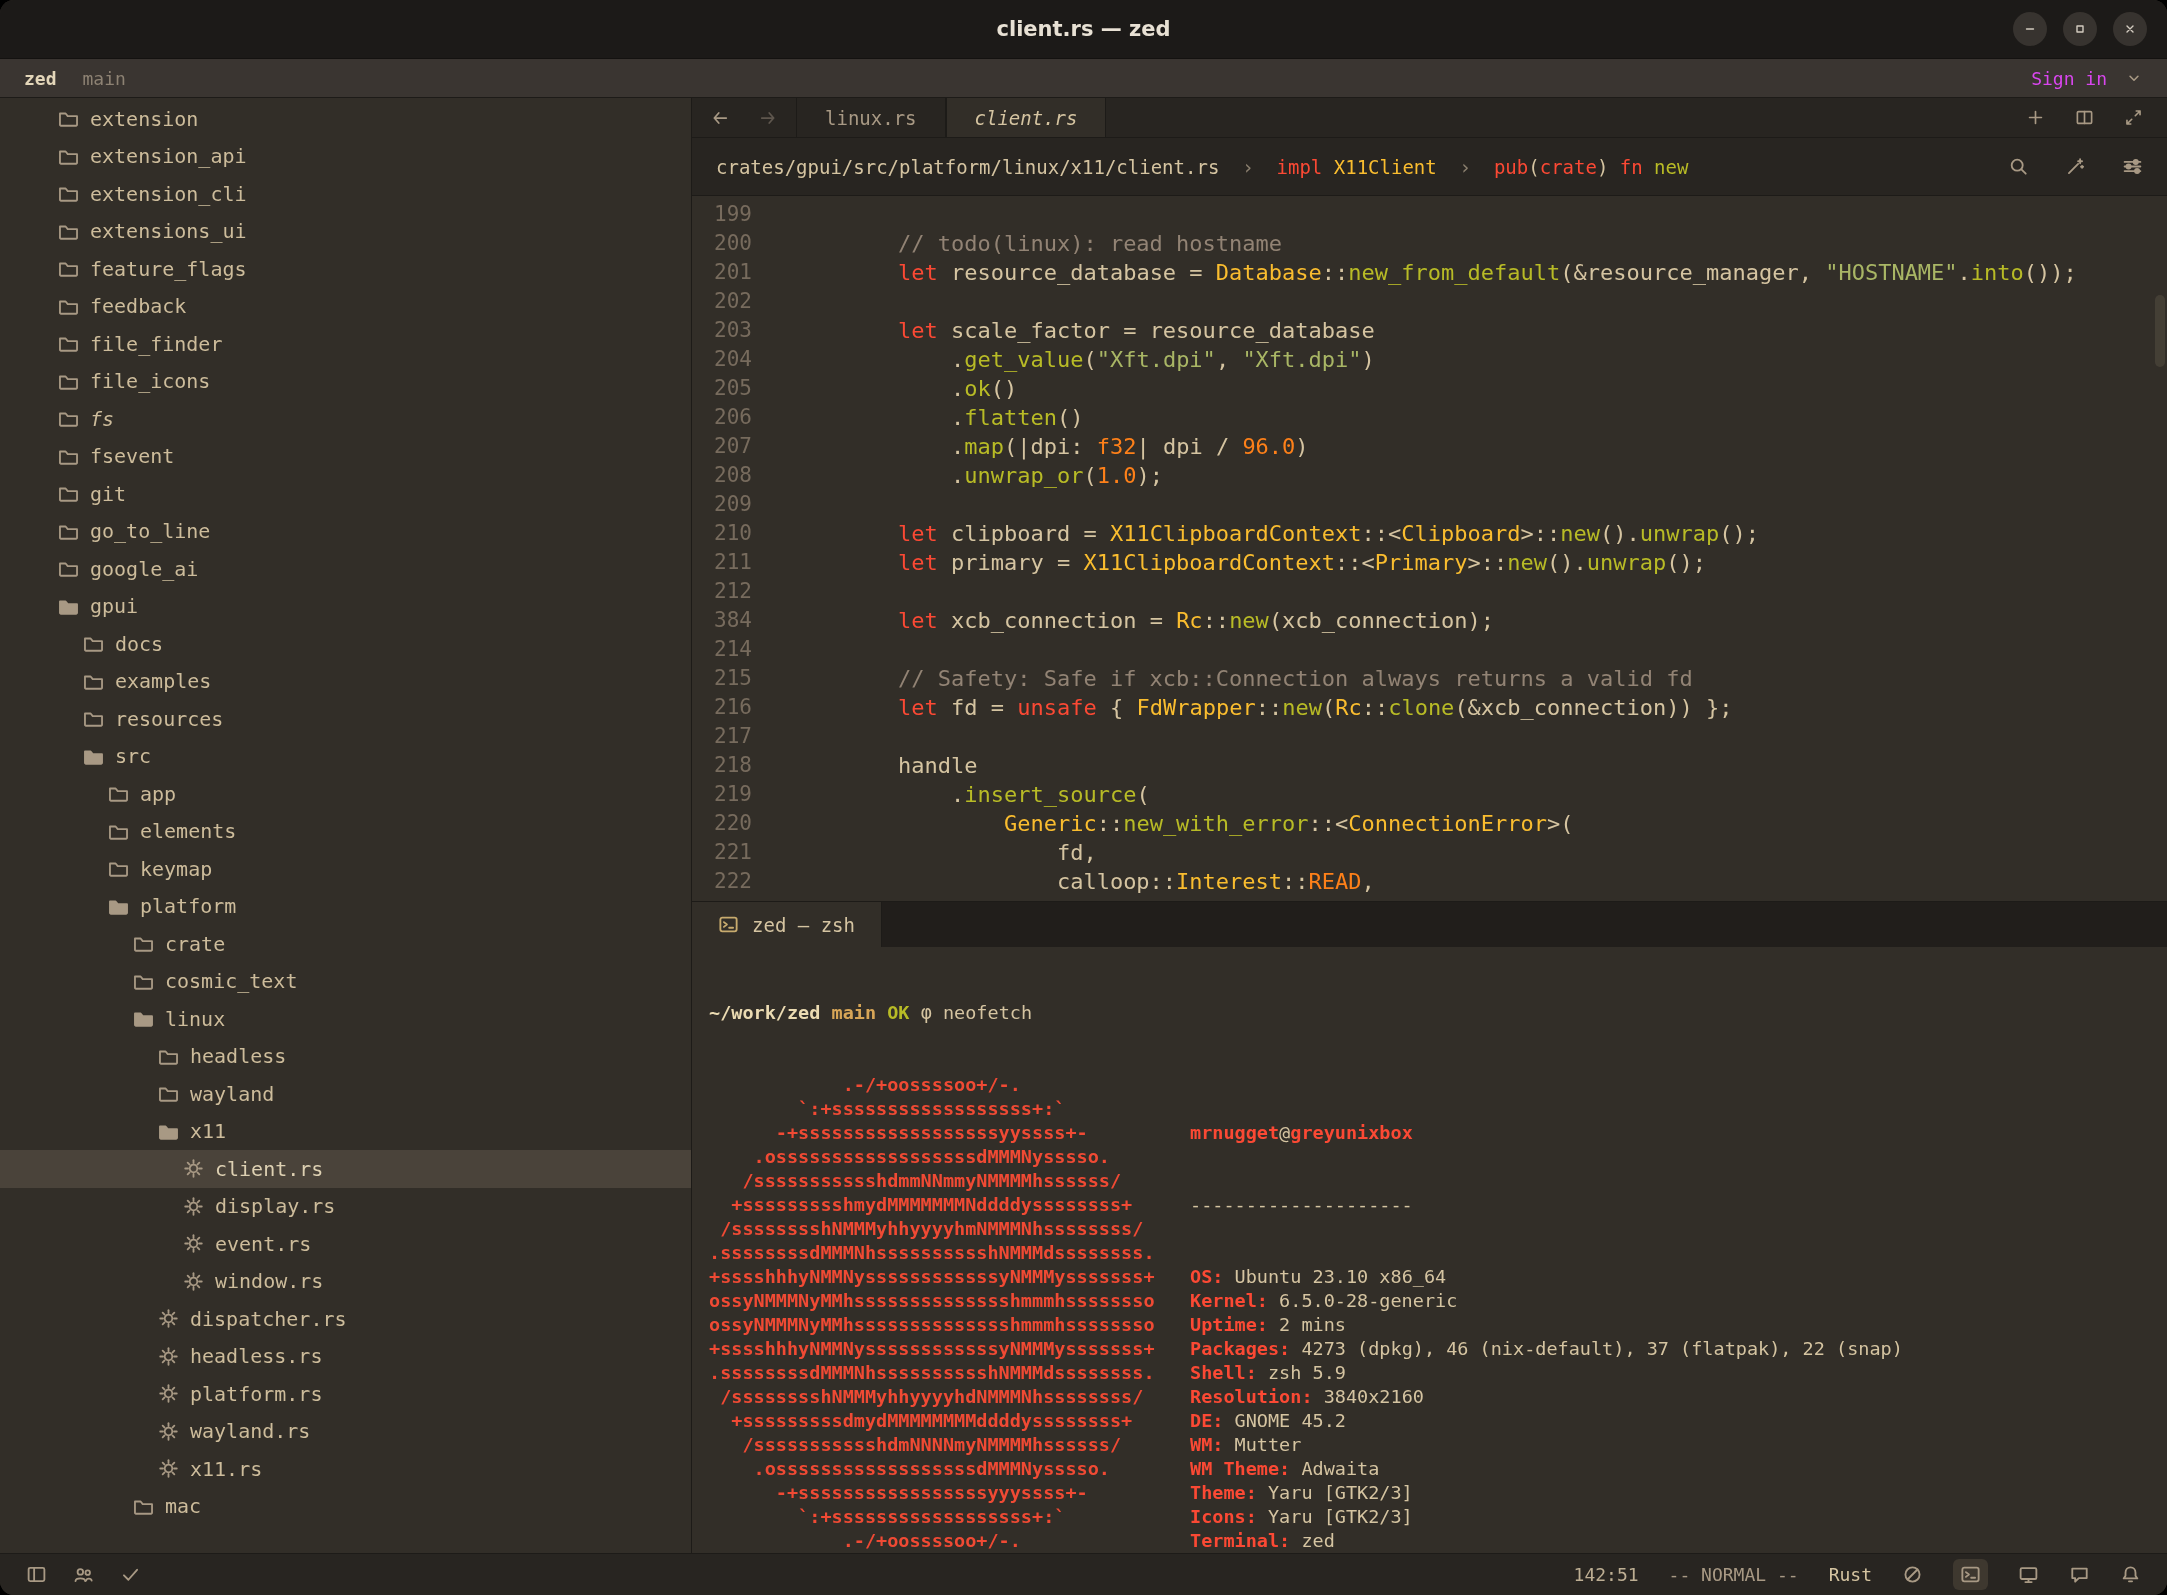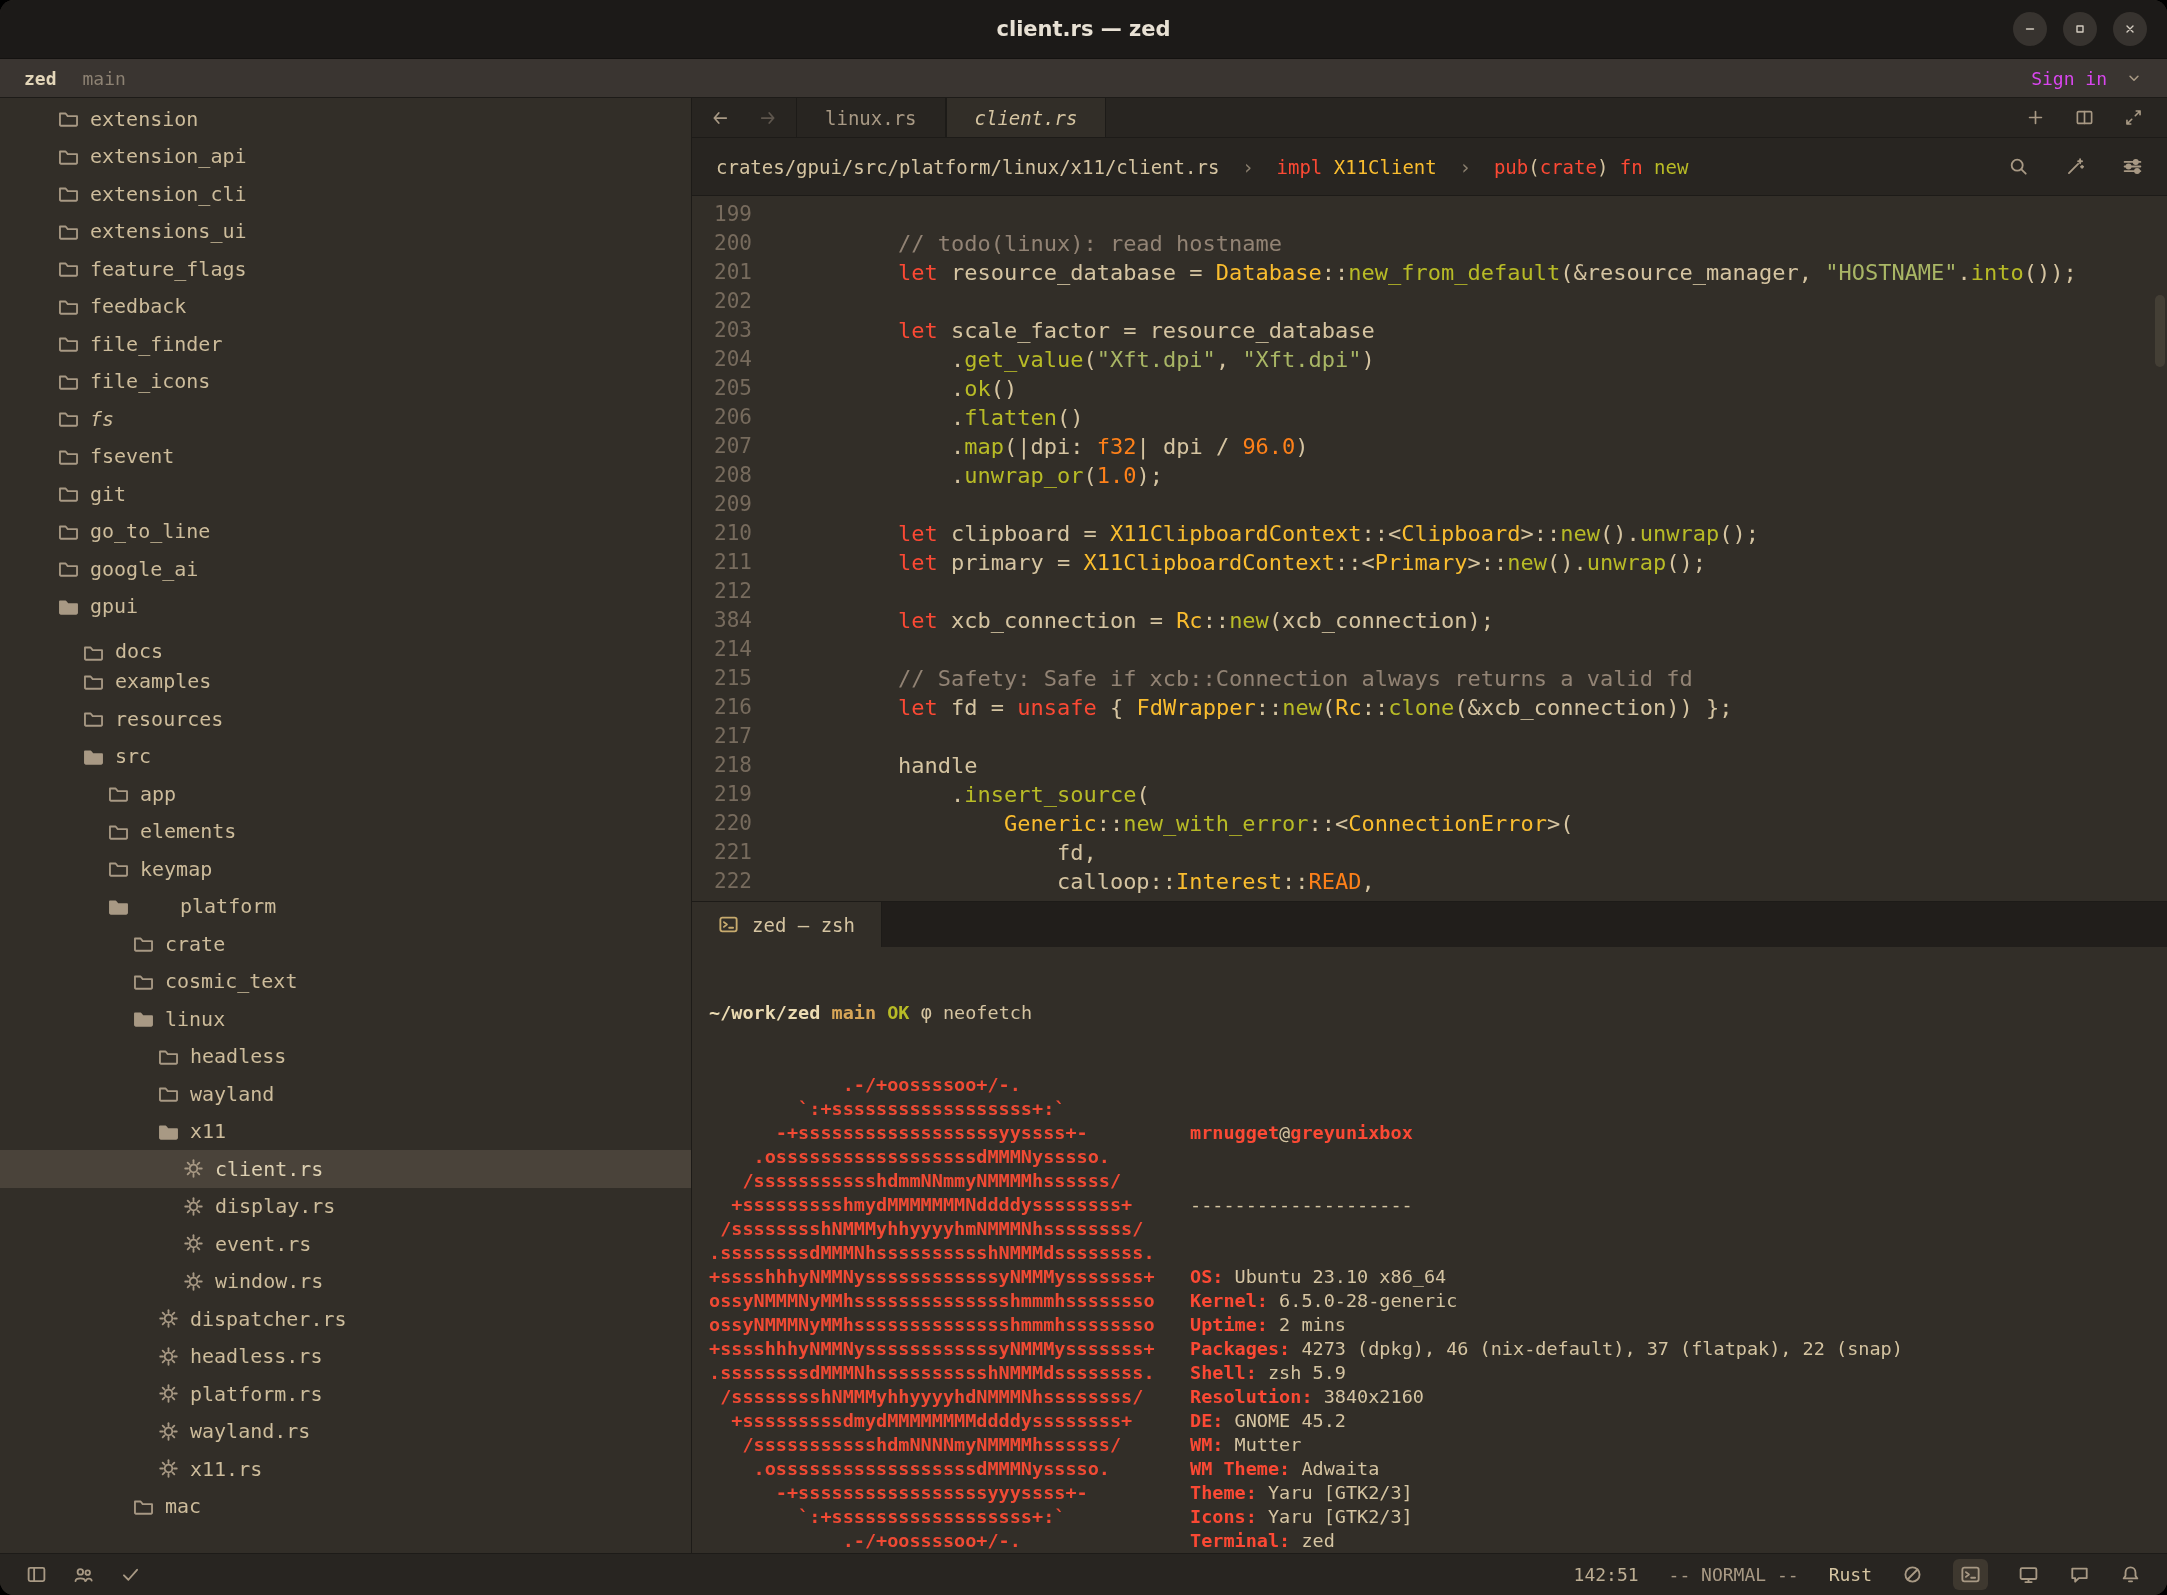--- a/index.html
+++ b/index.html
@@ -263,21 +263,21 @@
             <span class="tree-label">google_ai</span>
           </div>
           <div class="tree-row" style="padding-left: 58px;">
             <span class="tree-icon">
               <svg viewBox="0 0 16 16" fill="none" stroke="currentColor" stroke-width="1.4" stroke-linecap="round" stroke-linejoin="round">
                 <path d="M1.5 4.2h4.3l1.6 2h7.1v6.6a.7.7 0 0 1-.7.7H2.2a.7.7 0 0 1-.7-.7z" fill="currentColor"></path>
               </svg>
             </span>
             <span class="tree-label">gpui</span>
           </div>
-          <div class="tree-row" style="padding-left: 83px; align-items: flex-end;">
+          <div class="tree-row" style="padding-left: 83px;">
             <span class="tree-icon">
               <svg viewBox="0 0 16 16" fill="none" stroke="currentColor" stroke-width="1.4" stroke-linecap="round" stroke-linejoin="round">
                 <path d="M1.5 4.2h4.3l1.6 2h7.1v6.6a.7.7 0 0 1-.7.7H2.2a.7.7 0 0 1-.7-.7z"></path>
               </svg>
             </span>
             <span class="tree-label">docs</span>
           </div>
           <div class="tree-row" style="padding-left: 83px;">
             <span class="tree-icon">
               <svg viewBox="0 0 16 16" fill="none" stroke="currentColor" stroke-width="1.4" stroke-linecap="round" stroke-linejoin="round">
@@ -319,21 +319,21 @@
             <span class="tree-label">elements</span>
           </div>
           <div class="tree-row" style="padding-left: 108px;">
             <span class="tree-icon">
               <svg viewBox="0 0 16 16" fill="none" stroke="currentColor" stroke-width="1.4" stroke-linecap="round" stroke-linejoin="round">
                 <path d="M1.5 4.2h4.3l1.6 2h7.1v6.6a.7.7 0 0 1-.7.7H2.2a.7.7 0 0 1-.7-.7z"></path>
               </svg>
             </span>
             <span class="tree-label">keymap</span>
           </div>
-          <div class="tree-row" style="padding-left: 108px; gap: 40px;">
+          <div class="tree-row" style="padding-left: 108px;">
             <span class="tree-icon">
               <svg viewBox="0 0 16 16" fill="none" stroke="currentColor" stroke-width="1.4" stroke-linecap="round" stroke-linejoin="round">
                 <path d="M1.5 4.2h4.3l1.6 2h7.1v6.6a.7.7 0 0 1-.7.7H2.2a.7.7 0 0 1-.7-.7z" fill="currentColor"></path>
               </svg>
             </span>
             <span class="tree-label">platform</span>
           </div>
           <div class="tree-row" style="padding-left: 133px;">
             <span class="tree-icon">
               <svg viewBox="0 0 16 16" fill="none" stroke="currentColor" stroke-width="1.4" stroke-linecap="round" stroke-linejoin="round">

